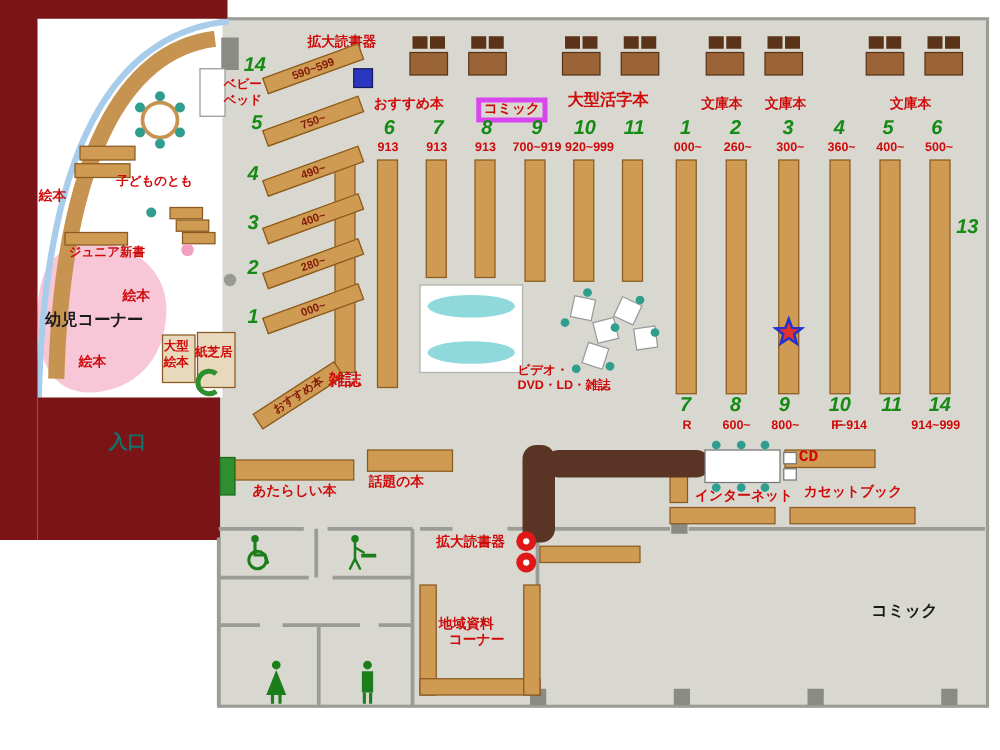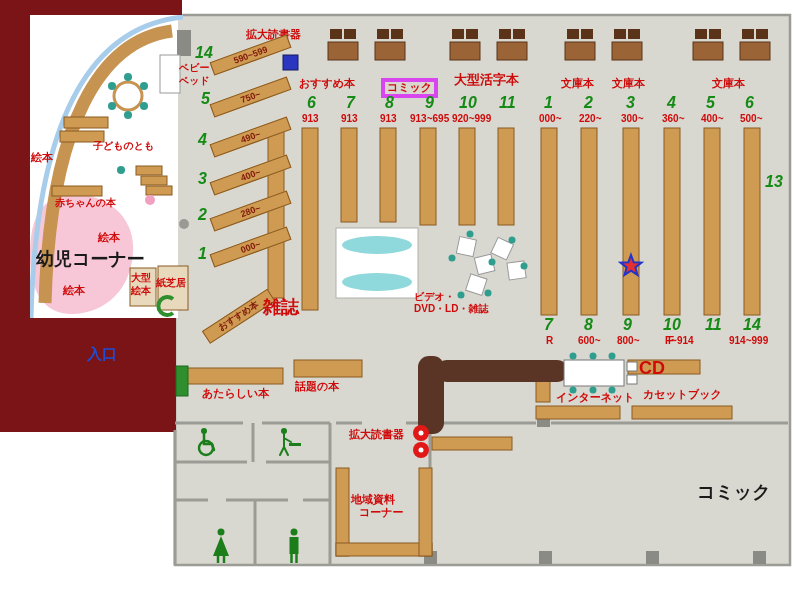--- a/index.html
+++ b/index.html
@@ -2,24 +2,24 @@
 <html><head>
 <meta charset="utf-8">
 <style>
   html,body{margin:0;padding:0;background:#fff;}
   #map{position:relative;width:800px;height:600px;background:#fff;overflow:hidden;
        font-family:"Liberation Sans",sans-serif;}
   #shapes{position:absolute;left:0;top:0;}
   .lbl{position:absolute;white-space:nowrap;line-height:1.05;font-weight:bold;}
   .red{color:#cf0a0a;font-size:11px;}
   .s10{font-size:10px;}
-  .s12{font-size:18px;}
+  .s12{font-size:13px;font-family:Liberation Mono, monospace;}
   .s13{font-size:13px;}
   .black{color:#1a1a1a;}
-  .blue{color:#1d4ed8;font-size:15px;}
+  .blue{color:#0f766e;font-size:15px;}
   .num{color:#158a15;font-style:italic;font-size:16px;}
   .code{color:#cf0a0a;font-size:10px;}
   .boxed{border:4px solid #d946ef;padding:0 2px;}
   .diag{position:absolute;width:82px;height:14px;background:#cf9a52;border:1px solid #8a5a20;
         transform-origin:0 50%;display:flex;align-items:center;justify-content:center;box-sizing:border-box;}
   .diag span{font-size:9px;font-weight:bold;color:#801a0a;white-space:nowrap;}
   .osusume{width:78px;height:15px;}
 </style>
 </head>
 <body>
@@ -245,32 +245,32 @@
 
 <div class="lbl num" style="left:307px;top:95px">6</div>
 <div class="lbl num" style="left:346px;top:95px">7</div>
 <div class="lbl num" style="left:385px;top:95px">8</div>
 <div class="lbl num" style="left:425px;top:95px">9</div>
 <div class="lbl num" style="left:459px;top:95px">10</div>
 <div class="lbl num" style="left:499px;top:95px">11</div>
 <div class="lbl code" style="left:302px;top:114px">913</div>
 <div class="lbl code" style="left:341px;top:114px">913</div>
 <div class="lbl code" style="left:380px;top:114px">913</div>
-<div class="lbl code" style="left:410px;top:114px">913~695</div>
+<div class="lbl code" style="left:410px;top:114px">700~919</div>
 <div class="lbl code" style="left:452px;top:114px">920~999</div>
 <div class="lbl code" style="left:498px;top:114px"></div>
 
 <div class="lbl num" style="left:544px;top:95px">1</div>
 <div class="lbl num" style="left:584px;top:95px">2</div>
 <div class="lbl num" style="left:626px;top:95px">3</div>
 <div class="lbl num" style="left:667px;top:95px">4</div>
 <div class="lbl num" style="left:706px;top:95px">5</div>
 <div class="lbl num" style="left:745px;top:95px">6</div>
 <div class="lbl code" style="left:539px;top:114px">000~</div>
-<div class="lbl code" style="left:579px;top:114px">220~</div>
+<div class="lbl code" style="left:579px;top:114px">260~</div>
 <div class="lbl code" style="left:621px;top:114px">300~</div>
 <div class="lbl code" style="left:662px;top:114px">360~</div>
 <div class="lbl code" style="left:701px;top:114px">400~</div>
 <div class="lbl code" style="left:740px;top:114px">500~</div>
 
 <div class="lbl num" style="left:544px;top:317px">7</div>
 <div class="lbl num" style="left:584px;top:317px">8</div>
 <div class="lbl num" style="left:623px;top:317px">9</div>
 <div class="lbl num" style="left:663px;top:317px">10</div>
 <div class="lbl num" style="left:705px;top:317px">11</div>
@@ -312,21 +312,21 @@
 <div class="diag osusume" style="left:206px;top:330px;transform:rotate(-33deg)">
   <span>おすすめ本</span>
 </div>
 
 <div class="lbl red s10" style="left:179px;top:63px">ベビー</div>
 <div class="lbl red s10" style="left:179px;top:76px">ベッド</div>
 <div class="lbl red s10" style="left:93px;top:141px">子どものとも</div>
 <div class="lbl red" style="left:31px;top:152px">絵本</div>
 <div class="lbl red" style="left:98px;top:232px">絵本</div>
 <div class="lbl red" style="left:63px;top:285px">絵本</div>
-<div class="lbl red s10" style="left:55px;top:198px">赤ちゃんの本</div>
+<div class="lbl red s10" style="left:55px;top:198px">ジュニア新書</div>
 <div class="lbl black s12" style="left:36px;top:250px">幼児コーナー</div>
 <div class="lbl red s10" style="left:131px;top:273px">大型</div>
 <div class="lbl red s10" style="left:131px;top:286px">絵本</div>
 <div class="lbl red s10" style="left:156px;top:278px">紙芝居</div>
 
 <div class="lbl red s12" style="left:263px;top:298px">雑誌</div>
 <div class="lbl red s10" style="left:414px;top:292px">ビデオ・</div>
 <div class="lbl red s10" style="left:414px;top:304px">DVD・LD・雑誌</div>
 
 <div class="lbl blue" style="left:87px;top:346px">入口</div>

